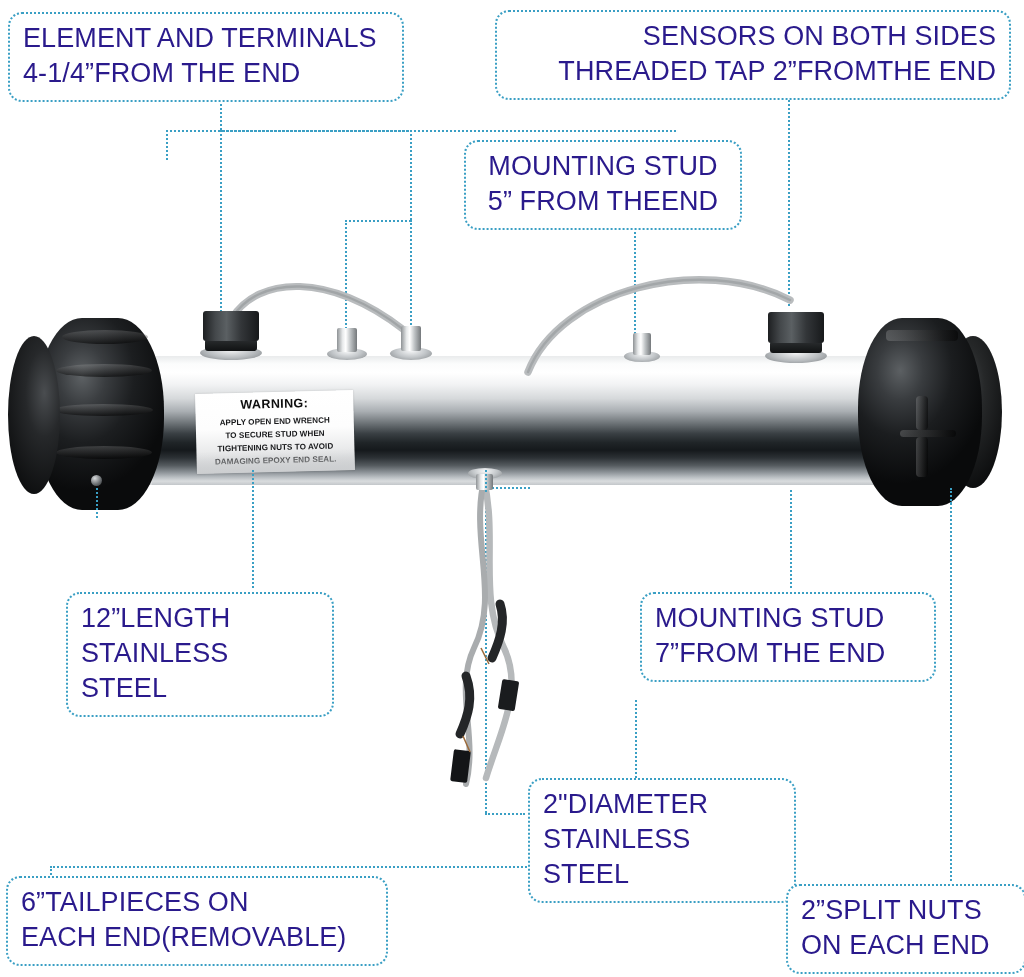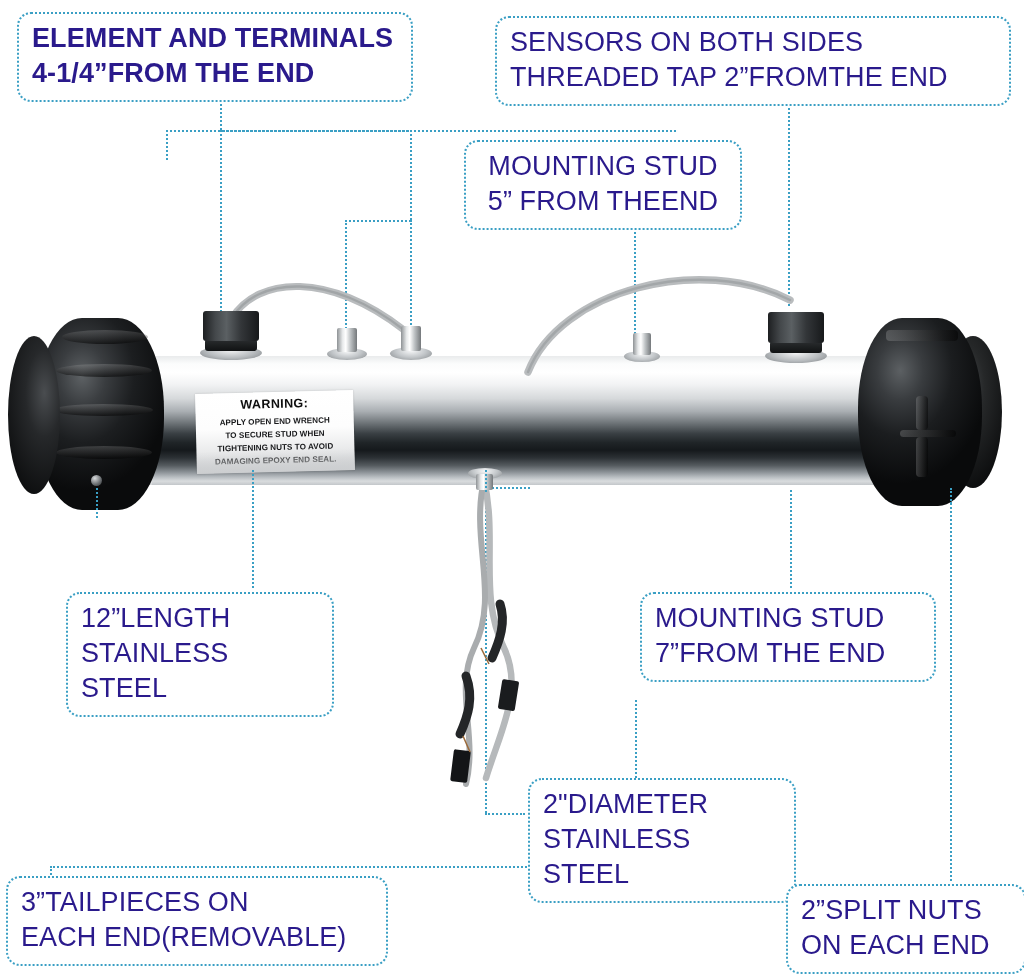--- a/index.html
+++ b/index.html
@@ -294,37 +294,37 @@
     <div class="warn-label">
       <div class="warn-title">WARNING:</div>
       <div class="warn-body">APPLY OPEN END WRENCH
 TO SECURE STUD WHEN
 TIGHTENING NUTS TO AVOID
 DAMAGING EPOXY END SEAL.</div>
       <div class="warn-fade"></div>
     </div>
   </div>
 
-  <div class="callout" style="left:17px;top:12px;width:396px;font-weight:bold;">ELEMENT AND TERMINALS
+  <div class="callout" style="left:8px;top:12px;width:396px;">ELEMENT AND TERMINALS
 4-1/4”FROM THE END</div>
 
-  <div class="callout" style="left:495px;top:16px;width:516px;">SENSORS ON BOTH SIDES
+  <div class="callout" style="left:495px;top:10px;width:516px;text-align:right;">SENSORS ON BOTH SIDES
 THREADED TAP 2”FROMTHE END</div>
 
   <div class="callout c-center" style="left:464px;top:140px;width:278px;">MOUNTING STUD
 5” FROM THEEND</div>
 
   <div class="callout" style="left:66px;top:592px;width:268px;">12”LENGTH
 STAINLESS STEEL</div>
 
   <div class="callout" style="left:640px;top:592px;width:296px;">MOUNTING STUD
 7”FROM THE END</div>
 
   <div class="callout" style="left:528px;top:778px;width:268px;">2"DIAMETER
 STAINLESS STEEL</div>
 
-  <div class="callout" style="left:6px;top:876px;width:382px;">3”TAILPIECES ON
+  <div class="callout" style="left:6px;top:876px;width:382px;">6”TAILPIECES ON
 EACH END(REMOVABLE)</div>
 
   <div class="callout" style="left:786px;top:884px;width:240px;">2”SPLIT NUTS
 ON EACH END</div>
 
 </div>
 
 </body></html>

